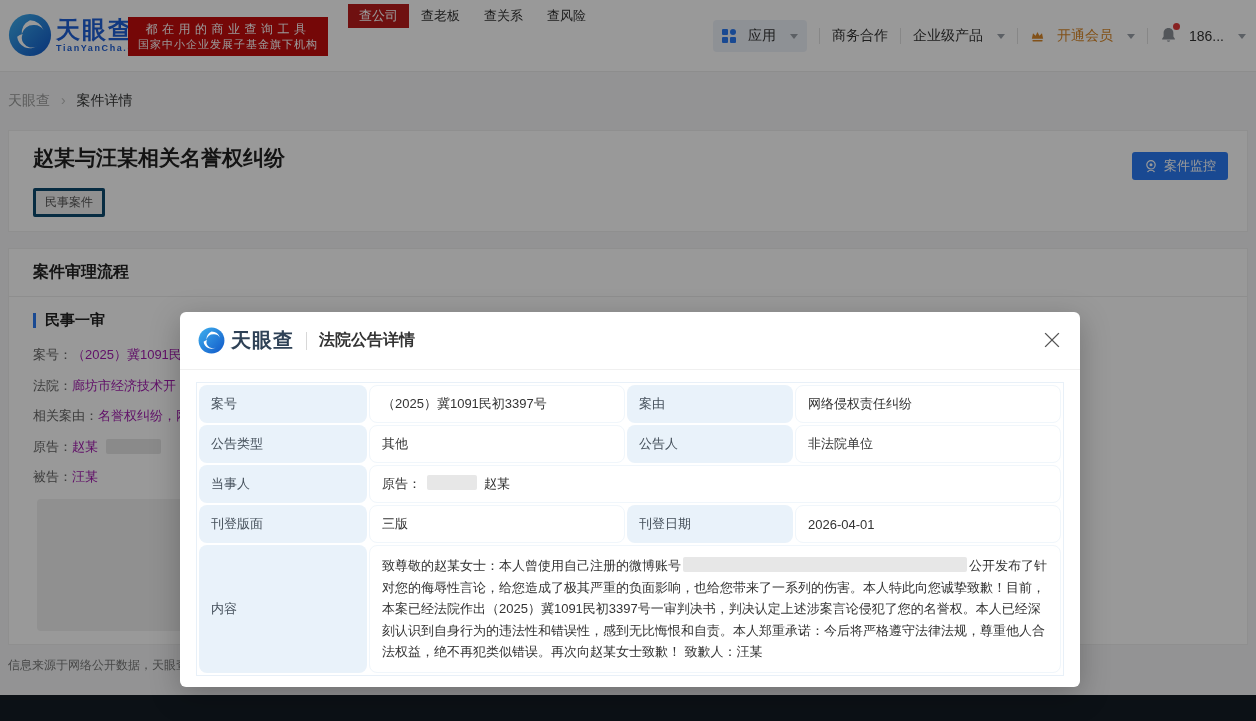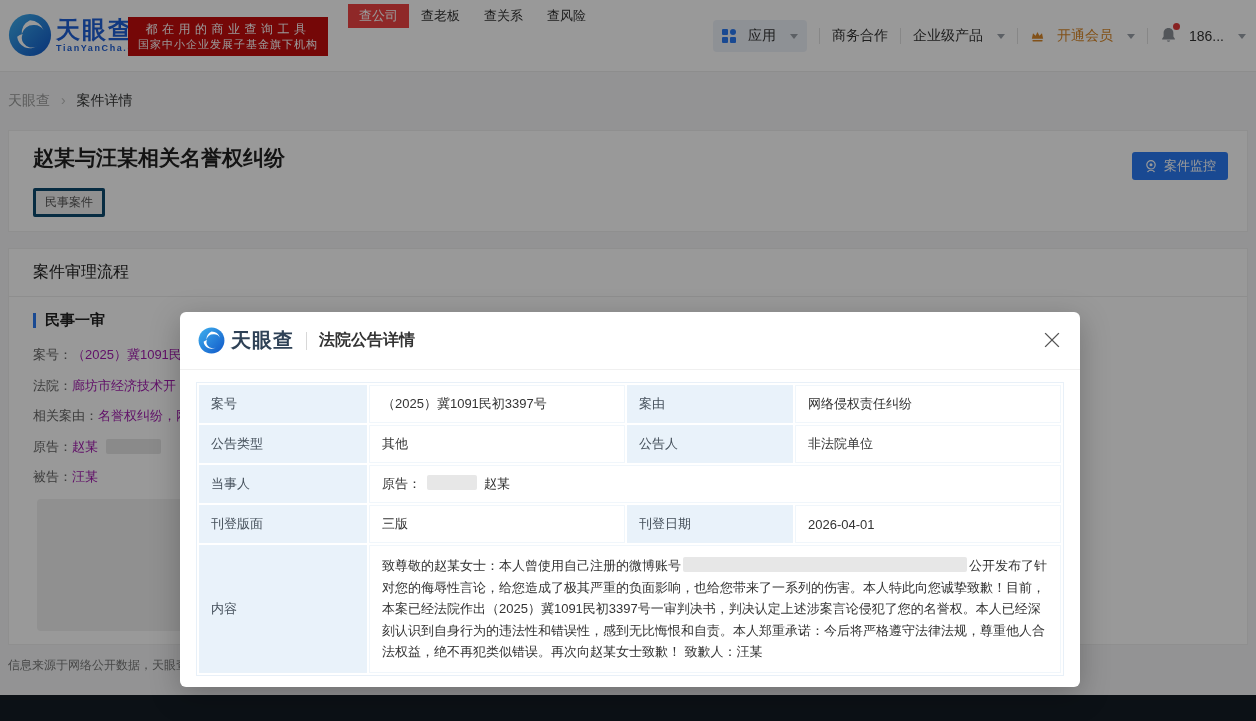--- a/index.html
+++ b/index.html
@@ -13,21 +13,21 @@
   .logo-txt { margin-left:4px; }
   .logo-title { font-size:24px; font-weight:bold; color:#1e5fd6; letter-spacing:2px; line-height:26px; }
   .logo-sub { font-size:9px; color:#1e5fd6; letter-spacing:1.6px; font-weight:bold; }
   .promo { position:absolute; left:128px; top:17px; background:#c40d0d; color:#fff; padding:4px 10px; text-align:center; }
   .promo-l1 { font-size:12px; letter-spacing:4.5px; line-height:16px; }
   .promo-l2 { font-size:11px; letter-spacing:1px; line-height:15px; }
 
   .search { position:absolute; left:348px; top:6px; width:392px; }
   .search-tabs { display:flex; align-items:flex-end; height:22px; }
   .tab { font-size:13px; color:#333; padding:3px 12px 3px 12px; cursor:pointer; }
-  .tab.active { background:#ef4444; color:#fff; padding:3px 11px; }
+  .tab.active { background:#b91c1c; color:#fff; padding:3px 11px; }
   .search-row { display:flex; }
   .search-input { width:330px; height:31px; border:1px solid #4b86ec; padding:0 10px; font-size:13px; color:#333; outline:none; border-right:none; font-family:inherit; }
   .search-input::placeholder { color:#a9adb3; }
   .search-btn { width:62px; height:31px; background:#2b7bf3; color:#fff; border:none; font-size:13px; cursor:pointer; font-family:inherit; }
 
   .topnav { position:absolute; right:10px; top:0; height:72px; display:flex; align-items:center; gap:12px; font-size:14px; color:#333; }
   .nav-item { display:flex; align-items:center; gap:12px; cursor:pointer; white-space:nowrap; }
   .nav-chip { background:#edf2f9; border-radius:4px; padding:7px 9px; }
   .vsep { width:1px; height:16px; background:#e2e2e2; }
   .caret { width:0; height:0; border-left:4px solid transparent; border-right:4px solid transparent; border-top:5px solid #9aa0a8; display:inline-block; margin-left:2px; }
@@ -42,21 +42,21 @@
   .breadcrumb .current { color:#333; }
 
   
   .title-card { position:absolute; left:8px; top:130px; width:1240px; height:102px; background:#fff; border:1px solid #efefef; z-index:1; }
   .case-title { position:absolute; left:24px; top:13px; font-size:21px; font-weight:bold; color:#222; }
   .case-badge { position:absolute; left:24px; top:57px; background:#f1f1f1; border:3px solid #0c4a6e; color:#555; font-size:12px; padding:3px 9px; border-radius:2px; }
   .monitor-btn { position:absolute; right:19px; top:21px; height:28px; background:#2b7bf3; color:#fff; border:none; border-radius:3px; font-size:13px; padding:0 12px; display:flex; align-items:center; gap:6px; cursor:pointer; font-family:inherit; }
 
   
   .flow-card { position:absolute; left:8px; top:248px; width:1240px; height:397px; background:#fff; border:1px solid #efefef; z-index:1; }
-  .flow-head { padding:13px 24px; font-size:16px; font-weight:normal; color:#222; border-bottom:1px solid #ededed; }
+  .flow-head { padding:13px 24px; font-size:16px; font-weight:bold; color:#222; border-bottom:1px solid #ededed; }
   .stage { display:flex; align-items:center; margin:14px 0 10px 24px; }
   .stage-bar { width:3px; height:15px; background:#2b7bf3; margin-right:9px; }
   .stage-title { font-size:15px; font-weight:bold; color:#222; }
   .flow-fields { margin-left:24px; }
   .f-line { height:30.5px; display:flex; align-items:center; font-size:13px; }
   .f-label { color:#666; }
   .f-value { color:#a21caf; }
   .redact { display:inline-block; height:15px; background:#e7e7e7; border-radius:2px; vertical-align:-2px; }
   .rd-left { width:55px; margin-left:8px; }
   .rd-party { width:50px; margin:0 7px 0 6px; }
@@ -78,21 +78,21 @@
   .overlay { position:absolute; inset:0; background:rgba(0,0,0,0.4); z-index:50; }
   .modal { position:absolute; left:180px; top:312px; width:900px; height:375px; background:#fff; border-radius:6px; z-index:60; box-shadow:0 8px 30px rgba(0,0,0,0.25); }
   .modal-head { height:58px; display:flex; align-items:center; padding:0 18px; border-bottom:1px solid #f0f0f0; }
   .m-logo-icon { width:27px; height:27px; }
   .m-brand { font-size:20px; font-weight:bold; color:#2e4156; margin-left:6px; letter-spacing:1px; }
   .m-div { width:1px; height:18px; background:#d8d8d8; margin:0 12px; }
   .m-title { font-size:16px; font-weight:bold; color:#333; }
   .m-close { position:absolute; right:18px; top:18px; width:20px; height:20px; cursor:pointer; }
 
   .detail-table { width:calc(100% - 32px); margin:12px 16px 0 16px; border:1px solid #e8f0f8; border-collapse:separate; border-spacing:2px; table-layout:fixed; font-size:13px; background:#fff; }
-  .detail-table td { padding:9px 12px; vertical-align:middle; }
+  .detail-table td { padding:9px 12px; vertical-align:middle;border-radius:8px; }
   td.lbl { background:#e9f2fa; color:#45505b; }
   td.val { background:#fff; border:1px solid #f0f6fb; color:#333; }
   td.content-val { line-height:21.5px; }
 </style>
 </head>
 <body>
 
 <div class="page">
 
   <header class="topbar">

